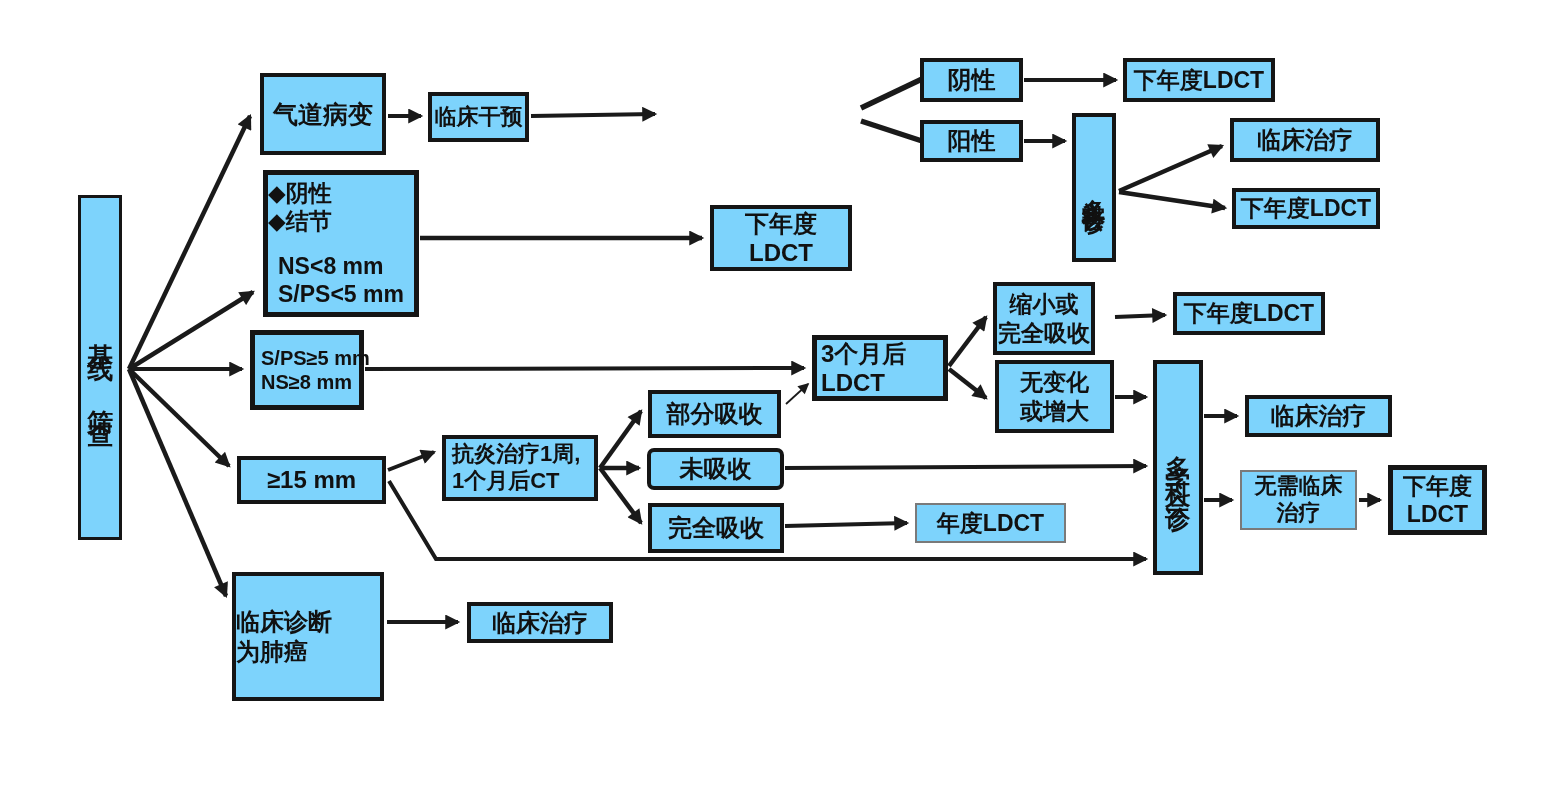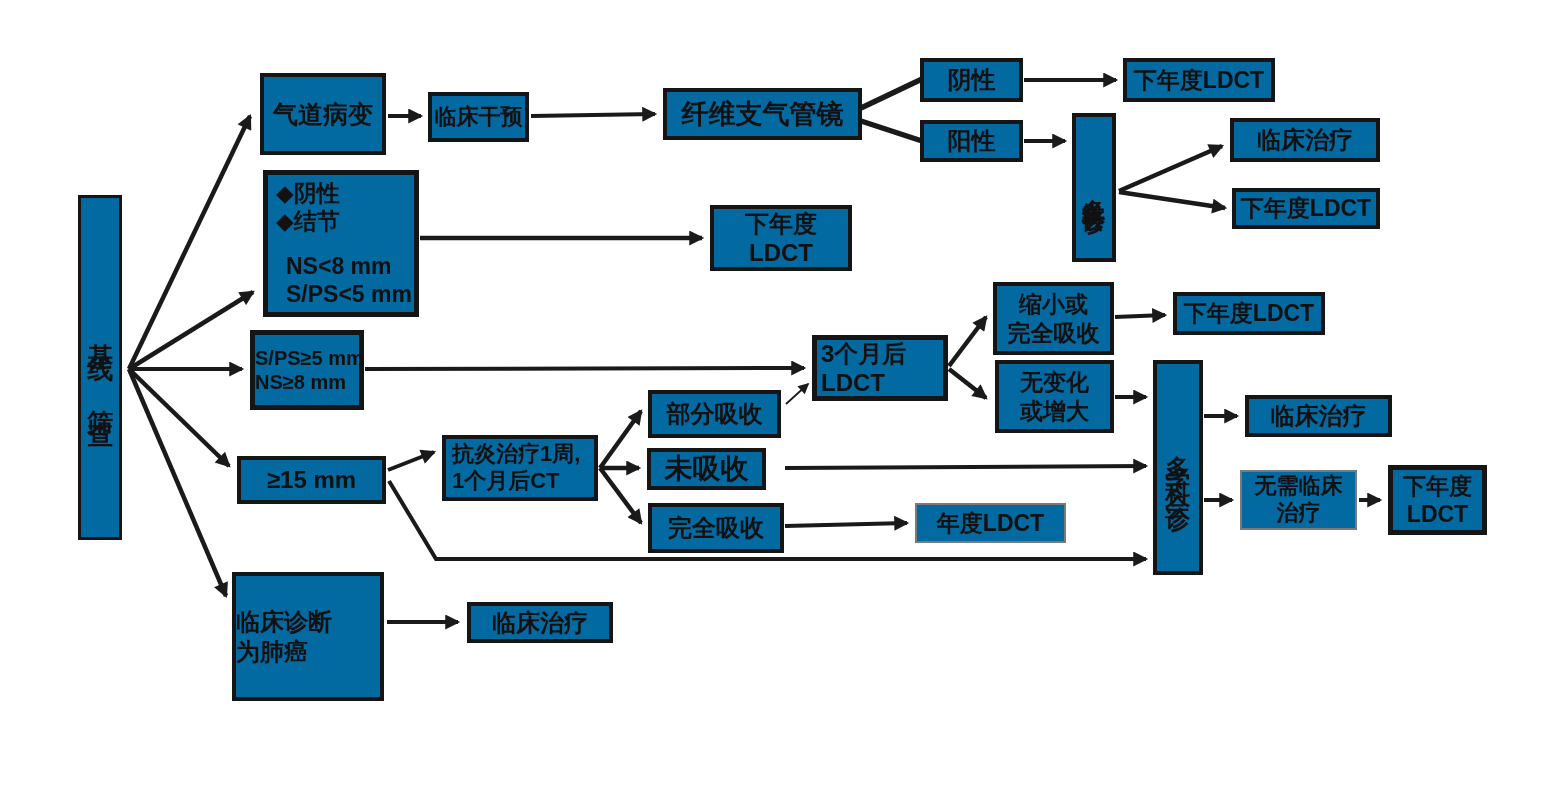--- a/index.html
+++ b/index.html
@@ -2,21 +2,21 @@
 <html><head>
 <meta charset="utf-8">
 <style>
   html,body{margin:0;padding:0;background:#ffffff;}
   #canvas{
     position:relative;width:1567px;height:796px;background:#ffffff;
     font-family:"Liberation Sans","DejaVu Sans",sans-serif;color:#111;overflow:hidden;
   }
   #edges{position:absolute;left:0;top:0;width:1567px;height:796px;}
   .node{
-    position:absolute;box-sizing:border-box;background:#0369a1;border:4px solid #151515;
+    position:absolute;box-sizing:border-box;background:#7dd3fc;border:4px solid #151515;
     display:flex;flex-direction:column;align-items:center;justify-content:center;
     font-weight:600;line-height:1.22;text-align:center;white-space:nowrap;
   }
   .node.heavy{border-width:5px;}
   .node.thin{border-width:2px;border-color:#7a7a7a;}
   .node.leftal{align-items:flex-start;text-align:left;}
   .vtext{
     writing-mode:vertical-rl;text-orientation:upright;
     display:block;margin:auto;
   }
@@ -82,62 +82,59 @@
   <div class="node" style="left:78px;top:195px;width:44px;height:345px;border-width:3px;font-size:26px;">
     <span class="vtext" style="letter-spacing:12px;">基线 筛查</span>
   </div>
 
   <div class="node" style="left:260px;top:73px;width:126px;height:82px;font-size:25px;">
     <span class="ln">气道病变</span>
   </div>
   <div class="node" style="left:428px;top:92px;width:101px;height:50px;font-size:22px;">
     <span class="ln">临床干预</span>
   </div>
-  <div class="node" style="left:663px;top:88px;width:199px;height:52px;font-size:27px;">
-    <span class="ln">纤维支气管镜</span>
-  </div>
   <div class="node" style="left:920px;top:58px;width:103px;height:44px;font-size:24px;">
     <span class="ln">阴性</span>
   </div>
   <div class="node" style="left:1123px;top:58px;width:152px;height:44px;font-size:23px;">
     <span class="ln">下年度LDCT</span>
   </div>
   <div class="node" style="left:920px;top:120px;width:103px;height:42px;font-size:24px;">
     <span class="ln">阳性</span>
   </div>
   <div class="node" style="left:1072px;top:113px;width:44px;height:149px;font-size:23px;">
     <span class="vtext" style="letter-spacing:3px;">多学科会诊</span>
   </div>
   <div class="node" style="left:1230px;top:118px;width:150px;height:44px;font-size:24px;">
     <span class="ln">临床治疗</span>
   </div>
   <div class="node" style="left:1232px;top:188px;width:148px;height:41px;font-size:23px;">
     <span class="ln">下年度LDCT</span>
   </div>
 
-  <div class="node heavy leftal" style="left:263px;top:170px;width:156px;height:147px;font-size:23px;padding-left:8px;">
+  <div class="node heavy leftal" style="left:263px;top:170px;width:156px;height:147px;font-size:23px;">
     <span class="ln">◆阴性</span>
     <span class="ln">◆结节</span>
     <span class="ln indent gap-top">NS&lt;8 mm</span>
     <span class="ln indent">S/PS&lt;5 mm</span>
   </div>
   <div class="node" style="left:710px;top:205px;width:142px;height:66px;font-size:24px;">
     <span class="ln">下年度</span>
     <span class="ln">LDCT</span>
   </div>
 
-  <div class="node heavy leftal" style="left:250px;top:330px;width:114px;height:80px;font-size:20px;">
+  <div class="node heavy leftal" style="left:250px;top:330px;width:114px;height:80px;font-size:20px;padding-left:6px;">
     <span class="ln">S/PS≥5 mm</span>
     <span class="ln">NS≥8 mm</span>
   </div>
   <div class="node heavy leftal" style="left:812px;top:335px;width:136px;height:66px;font-size:24px;padding-left:4px;">
     <span class="ln">3个月后</span>
     <span class="ln">LDCT</span>
   </div>
-  <div class="node" style="left:993px;top:282px;width:121px;height:73px;font-size:23px;">
+  <div class="node" style="left:993px;top:282px;width:102px;height:73px;font-size:23px;">
     <span class="ln">缩小或</span>
     <span class="ln">完全吸收</span>
   </div>
   <div class="node" style="left:1173px;top:292px;width:152px;height:43px;font-size:23px;">
     <span class="ln">下年度LDCT</span>
   </div>
   <div class="node" style="left:995px;top:360px;width:119px;height:73px;font-size:23px;">
     <span class="ln">无变化</span>
     <span class="ln">或增大</span>
   </div>
@@ -159,21 +156,21 @@
   <div class="node" style="left:237px;top:456px;width:149px;height:48px;font-size:24px;">
     <span class="ln">≥15 mm</span>
   </div>
   <div class="node leftal" style="left:442px;top:435px;width:156px;height:66px;font-size:22px;padding-left:6px;">
     <span class="ln">抗炎治疗1周,</span>
     <span class="ln">1个月后CT</span>
   </div>
   <div class="node" style="left:648px;top:390px;width:133px;height:48px;font-size:24px;text-align:center;">
     <span class="ln">部分吸收</span>
   </div>
-  <div class="node" style="left:647px;top:448px;width:119px;height:42px;font-size:28px;">
+  <div class="node" style="left:647px;top:448px;width:137px;height:42px;font-size:24px;border-radius:7px;">
     <span class="ln">未吸收</span>
   </div>
   <div class="node" style="left:648px;top:503px;width:136px;height:50px;font-size:24px;">
     <span class="ln">完全吸收</span>
   </div>
   <div class="node thin" style="left:915px;top:503px;width:151px;height:40px;font-size:23px;">
     <span class="ln">年度LDCT</span>
   </div>
 
   <div class="node leftal" style="left:232px;top:572px;width:152px;height:129px;font-size:24px;">

